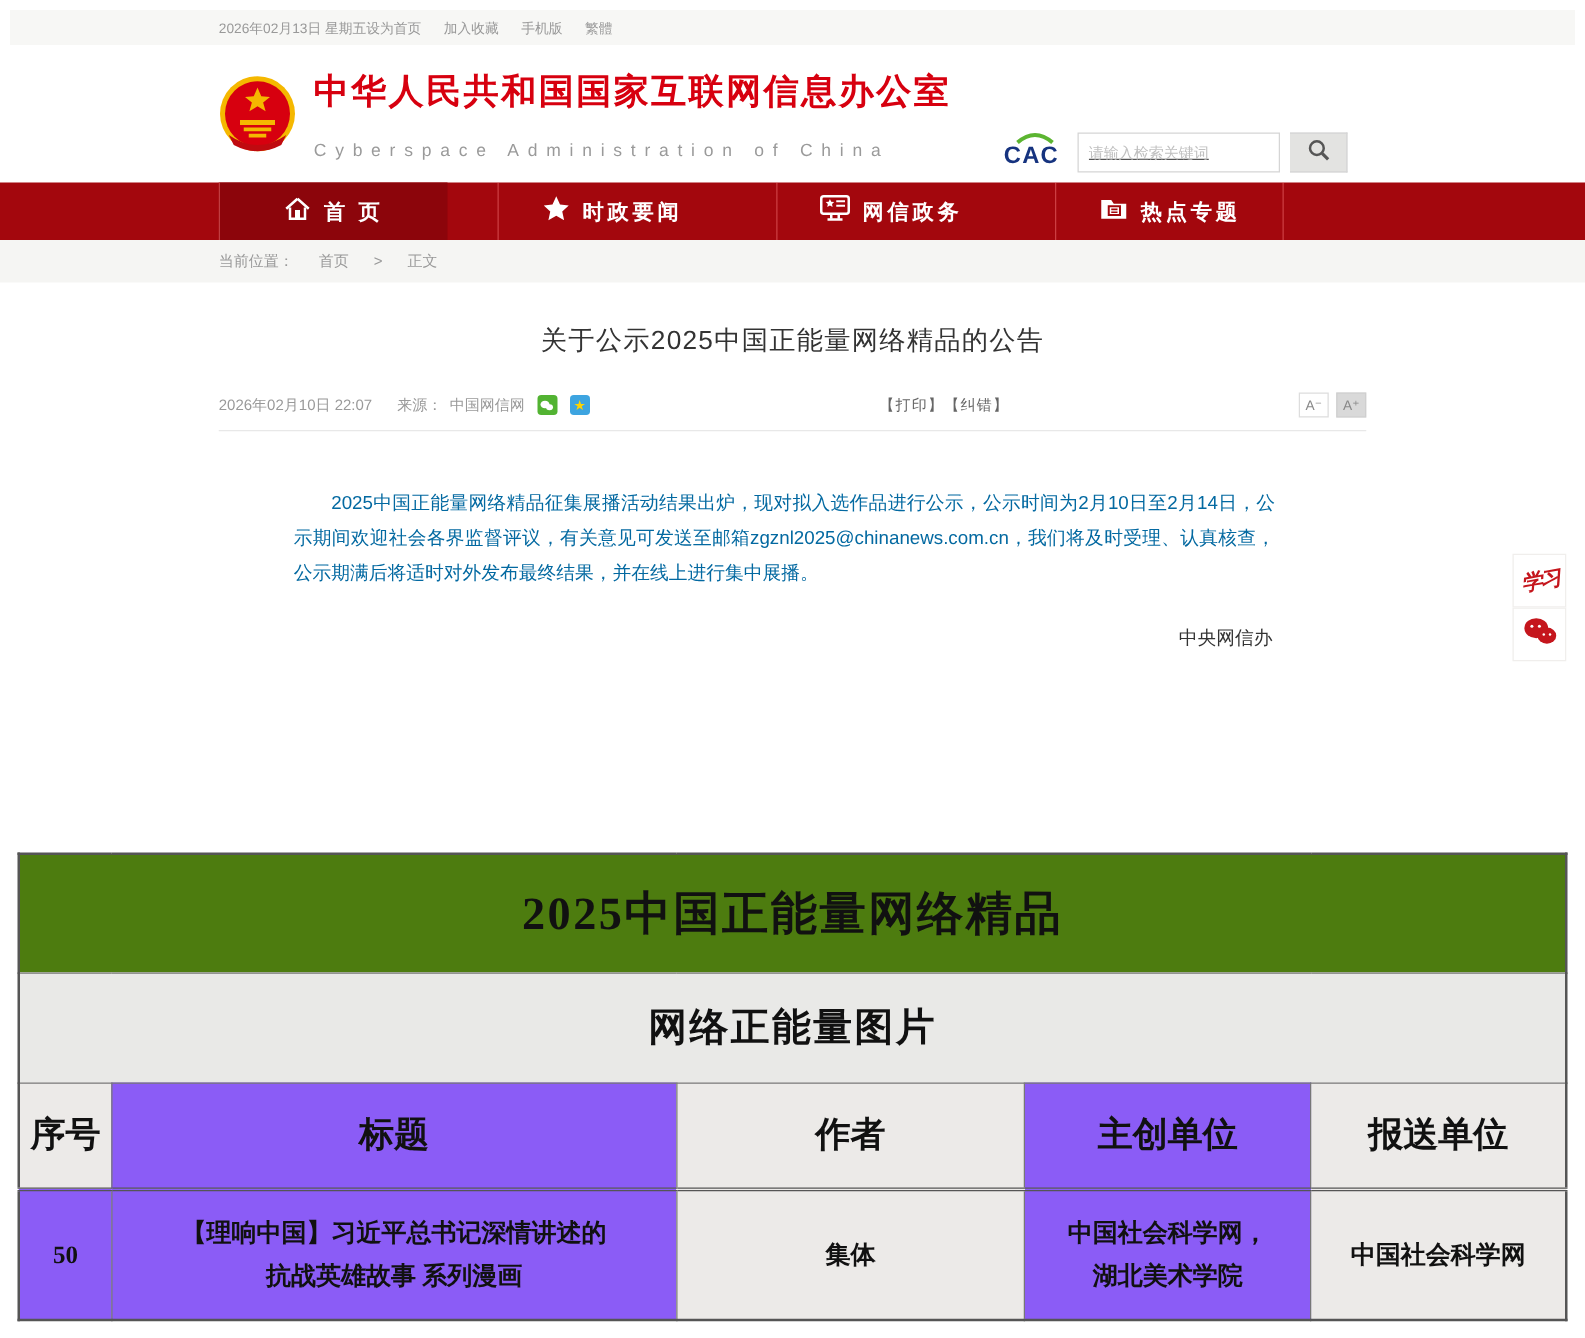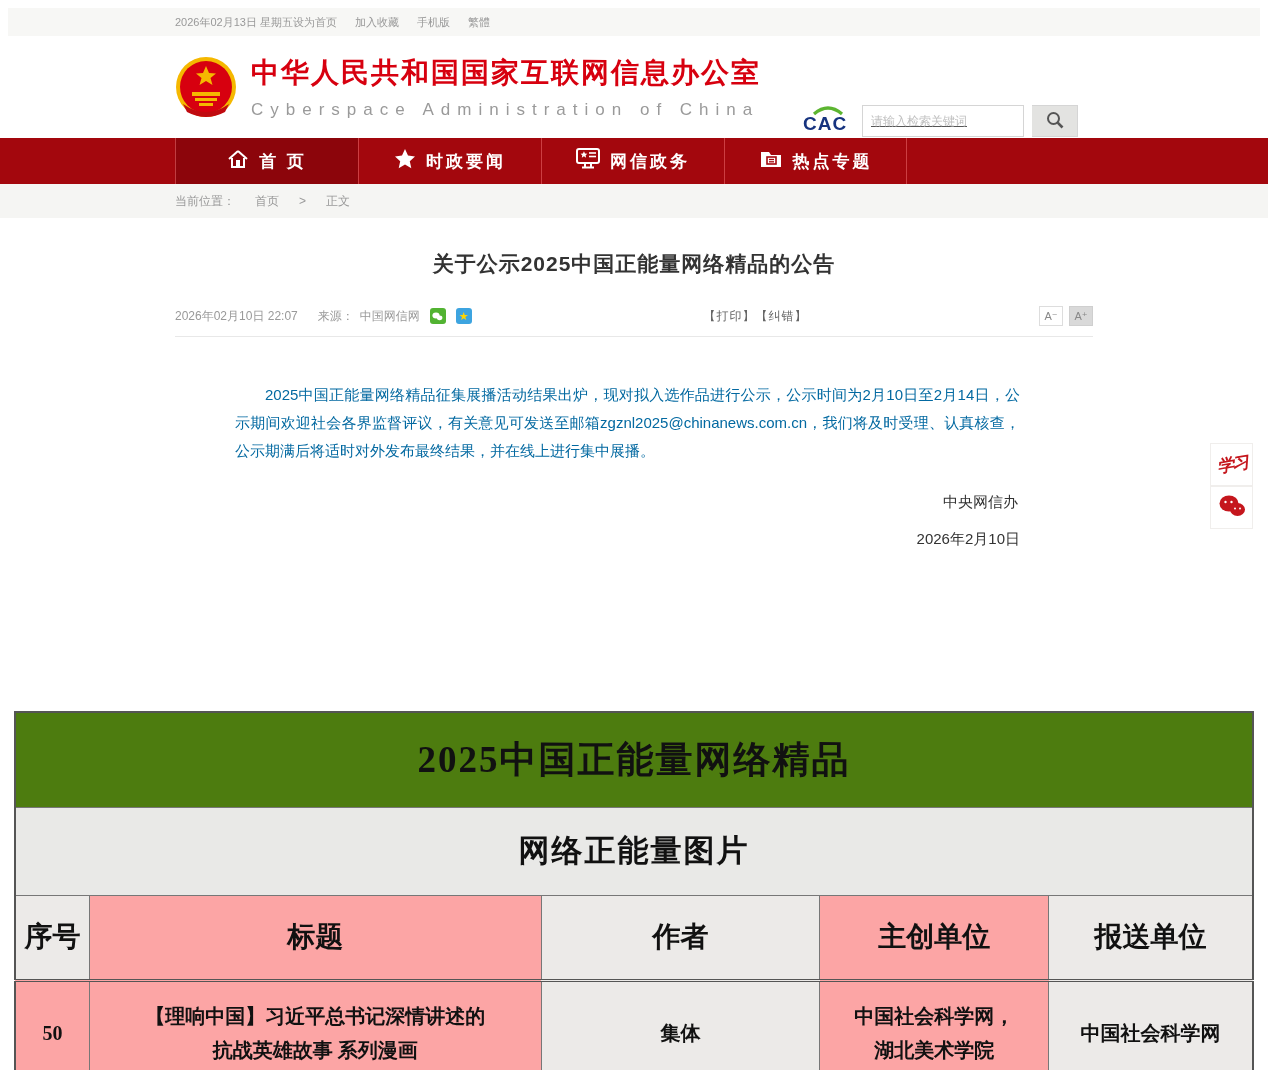--- a/index.html
+++ b/index.html
@@ -11,43 +11,43 @@
   .topbar { display:flex; justify-content:flex-start; align-items:center; height:28px; font-size:11px; color:#999; }
   .topbar-links { display:flex; gap:18px; }
   .topbar-links span { cursor:pointer; }
 
   
   .header { background:#fff; padding:18px 0 14px 0; }
   .header-inner { display:flex; align-items:center; }
   .brand { display:flex; align-items:center; gap:14px; }
   .emblem { width:62px; height:66px; flex:0 0 auto; }
   .brand-title { color:#d7000f; font-size:28px; font-weight:bold; letter-spacing:2px; white-space:nowrap; }
-  .brand-sub { color:#9a9a9a; font-size:17px; letter-spacing:7px; margin-top:8px; white-space:nowrap; }
+  .brand-sub { color:#9a9a9a; font-size:14px; letter-spacing:7px; margin-top:20px; white-space:nowrap; }
   .search { position:absolute; right:15px; top:50px; display:flex; align-items:center; gap:8px; }
   .cac-logo { width:52px; height:30px; }
   .search-input { width:162px; height:32px; border:1px solid #d5d5d5; padding:0 8px; font-size:12px; color:#555; outline:none;text-decoration:underline; }
   .search-input::placeholder { color:#c0c0c0; }
   .search-btn { width:46px; height:32px; background:#e3e3e1; border:1px solid #d5d5d5; border-left:none; cursor:pointer; display:flex; align-items:center; justify-content:center; }
 
   
   .nav { background:#a3070d; height:46px; margin-top:4px; }
-  .nav-inner { display:flex; height:46px; }
+  .nav-inner { display:flex; height:46px;gap:40px; }
   .nav-item { width:183px; height:46px; display:flex; align-items:center; justify-content:center; gap:10px; color:#fff; font-size:17px; font-weight:bold; letter-spacing:3px; cursor:pointer; border-left:1px solid rgba(255,130,130,.45); }
   .nav-item:last-child { border-right:1px solid rgba(255,130,130,.45); }
   .nav-item.active { background:#8c050b; }
   .nav-item svg { flex:0 0 auto; }
 
   
   .breadcrumb-wrap { background:#f5f5f3; height:34px; }
   .breadcrumb { display:flex; align-items:center; height:34px; font-size:12px; color:#999; gap:20px; }
   .breadcrumb .crumb-link { cursor:pointer; }
 
   
   .article { padding-top:32px; }
-  .article-title { text-align:center; font-size:21px; font-weight:bold; color:#333; letter-spacing:1px; }
+  .article-title { text-align:center; font-size:21px; font-weight:normal; color:#333; letter-spacing:1px; }
   .article-meta { display:flex; align-items:center; margin-top:28px; padding-bottom:10px; border-bottom:1px solid #e8e8e8; font-size:12px; color:#999; }
   .meta-left { display:flex; align-items:center; gap:6px; }
   .meta-left .src { margin-left:14px; }
   .share-ico { width:16px; height:16px; border-radius:3px; display:inline-flex; align-items:center; justify-content:center; margin-left:4px; cursor:pointer; }
   .share-wechat { background:#52b332; }
   .share-qzone { background:#3da4e0; color:#ffd400; font-size:11px; }
   .meta-mid { flex:1; text-align:center; color:#666; letter-spacing:1px; }
   .meta-mid span { cursor:pointer; }
   .meta-right { display:flex; gap:6px; }
   .font-btn { width:24px; height:20px; font-size:11px; color:#888; display:flex; align-items:center; justify-content:center; cursor:pointer; }
@@ -66,21 +66,21 @@
   
   .table-wrap { margin:162px 14px 8px 14px; }
   table { width:100%; border-collapse:collapse; font-family:"Liberation Serif","DejaVu Serif",serif; color:#111; }
   table, th, td { border:1px solid #777; }
   table { border:2px solid #555; }
   .tbl-title    { height:95px; text-align:center; font-size:37px; font-weight:bold; background:#4d7c0f; letter-spacing:2px; }
   .tbl-category { height:88px; text-align:center; font-size:31px; font-weight:bold; background:#e9e9e7; letter-spacing:2px; }
   .tbl-head th  { height:85px; text-align:center; font-size:28px; font-weight:bold; border-bottom:3px double #555; }
   .tbl-row td   { height:105px; text-align:center; font-size:20px; font-weight:bold; line-height:1.7; white-space:pre-line; }
   .col-no { width:6%; }  .col-title { width:36.5%; } .col-author { width:22.5%; } .col-creator { width:18.5%; } .col-submit { width:16.5%; }
-  .shade { background:#eceae8; } .lite { background:#fca5a5; }
+  .shade { background:#eceae8; } .lite { background:#8b5cf6; }
 </style>
 </head>
 <body>
 
 <div class="topbar-wrap">
   <div class="container topbar">
     <span>2026年02月13日  星期五</span>
     <div class="topbar-links">
       <span>设为首页</span>
       <span>加入收藏</span>
@@ -204,21 +204,20 @@
       <div class="meta-mid">
         <span>【打印】</span><span>【纠错】</span>
       </div>
       <div class="meta-right">
         <span class="font-btn minus">A⁻</span>
         <span class="font-btn plus">A⁺</span>
       </div>
     </div>
     <p class="article-body">2025中国正能量网络精品征集展播活动结果出炉，现对拟入选作品进行公示，公示时间为2月10日至2月14日，公示期间欢迎社会各界监督评议，有关意见可发送至邮箱zgznl2025@chinanews.com.cn，我们将及时受理、认真核查，公示期满后将适时对外发布最终结果，并在线上进行集中展播。</p>
     <div class="article-sign">中央网信办</div>
-    <div class="article-sign-date">2026年2月10日</div>
   </div>
 </div>
 
 <div class="side-widgets">
   <div class="side-box">
     <span class="study-text">学习</span>
   </div>
   <div class="side-box">
     <span>
       <svg width="28" height="24" viewBox="0 0 28 24">

